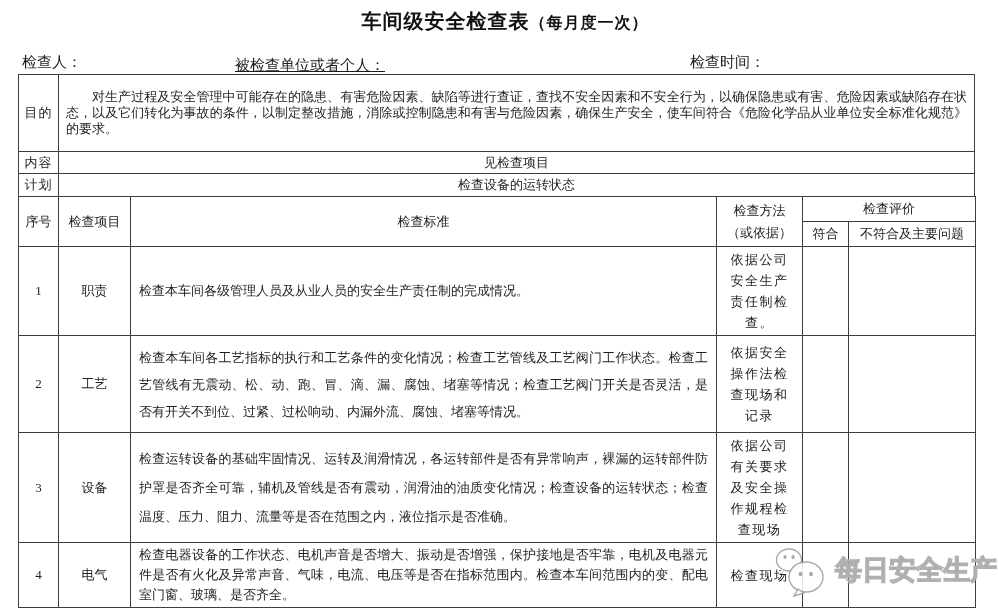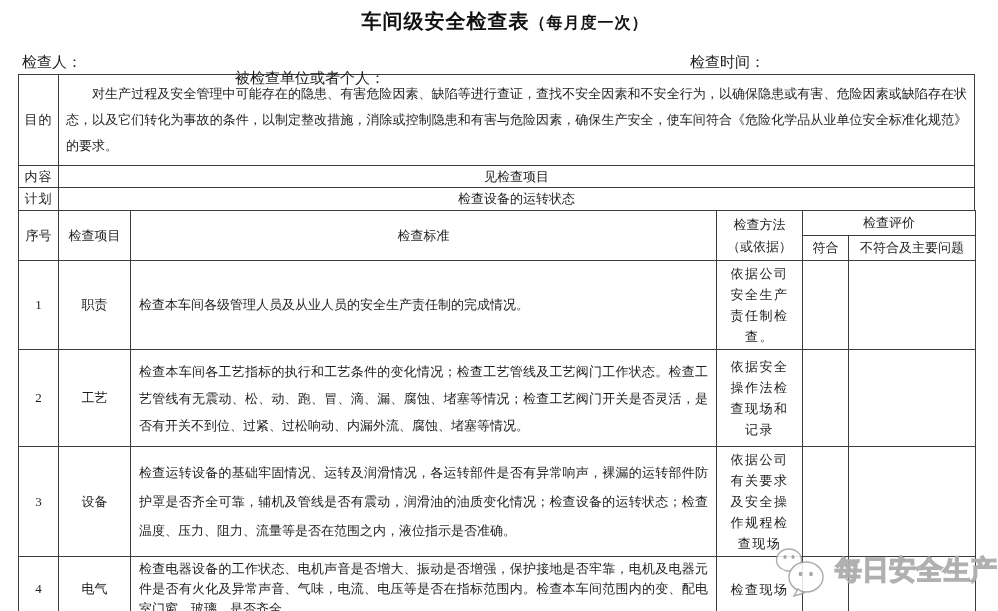--- a/index.html
+++ b/index.html
@@ -8,31 +8,31 @@
     font-family:"Liberation Serif","DejaVu Serif",serif;
     color:#222;
   }
   .title{
     margin:8px 0 0 12px;text-align:center;font-weight:bold;color:#111;
     font-size:20px;line-height:27px;letter-spacing:1px;
   }
   .title .paren{font-size:16px;}
   .meta-row{position:relative;height:23px;margin-top:15px;font-size:15px;color:#1d1d1d;}
   .meta-row .m1{position:absolute;left:22px;top:2px;}
-  .meta-row .m2{position:absolute;left:235px;top:18px;}
+  .meta-row .m2{position:absolute;left:235px;top:5px;text-decoration:underline;}
   .meta-row .m3{position:absolute;left:690px;top:2px;}
   table{border-collapse:collapse;table-layout:fixed;margin-left:18px;width:957px;}
   td{
     border:1px solid #3d3d3d;font-size:13px;color:#1e1e1e;
     padding:0;overflow:hidden;vertical-align:middle;
   }
   
   .info-table td.lbl{width:40px;text-align:center;letter-spacing:1px;}
   .info-table td.txt{
-    text-align:justify;padding:6px 7px;line-height:26px;word-break:break-all;
+    text-align:justify;padding:14px 7px;line-height:16px;word-break:break-all;
   }
   .info-table td.txt.indent{text-indent:2em;}
   .info-table td.ctr{text-align:center;}
   .info-table tr.ir-0{height:45px;}
   .info-table tr.ir-1{height:40px;}
   .info-table tr.ir-2{height:22px;}
   .info-table tr.ir-3{height:23px;}
   
   .main-table{margin-top:-1px;}
   .main-table td{text-align:center;}

